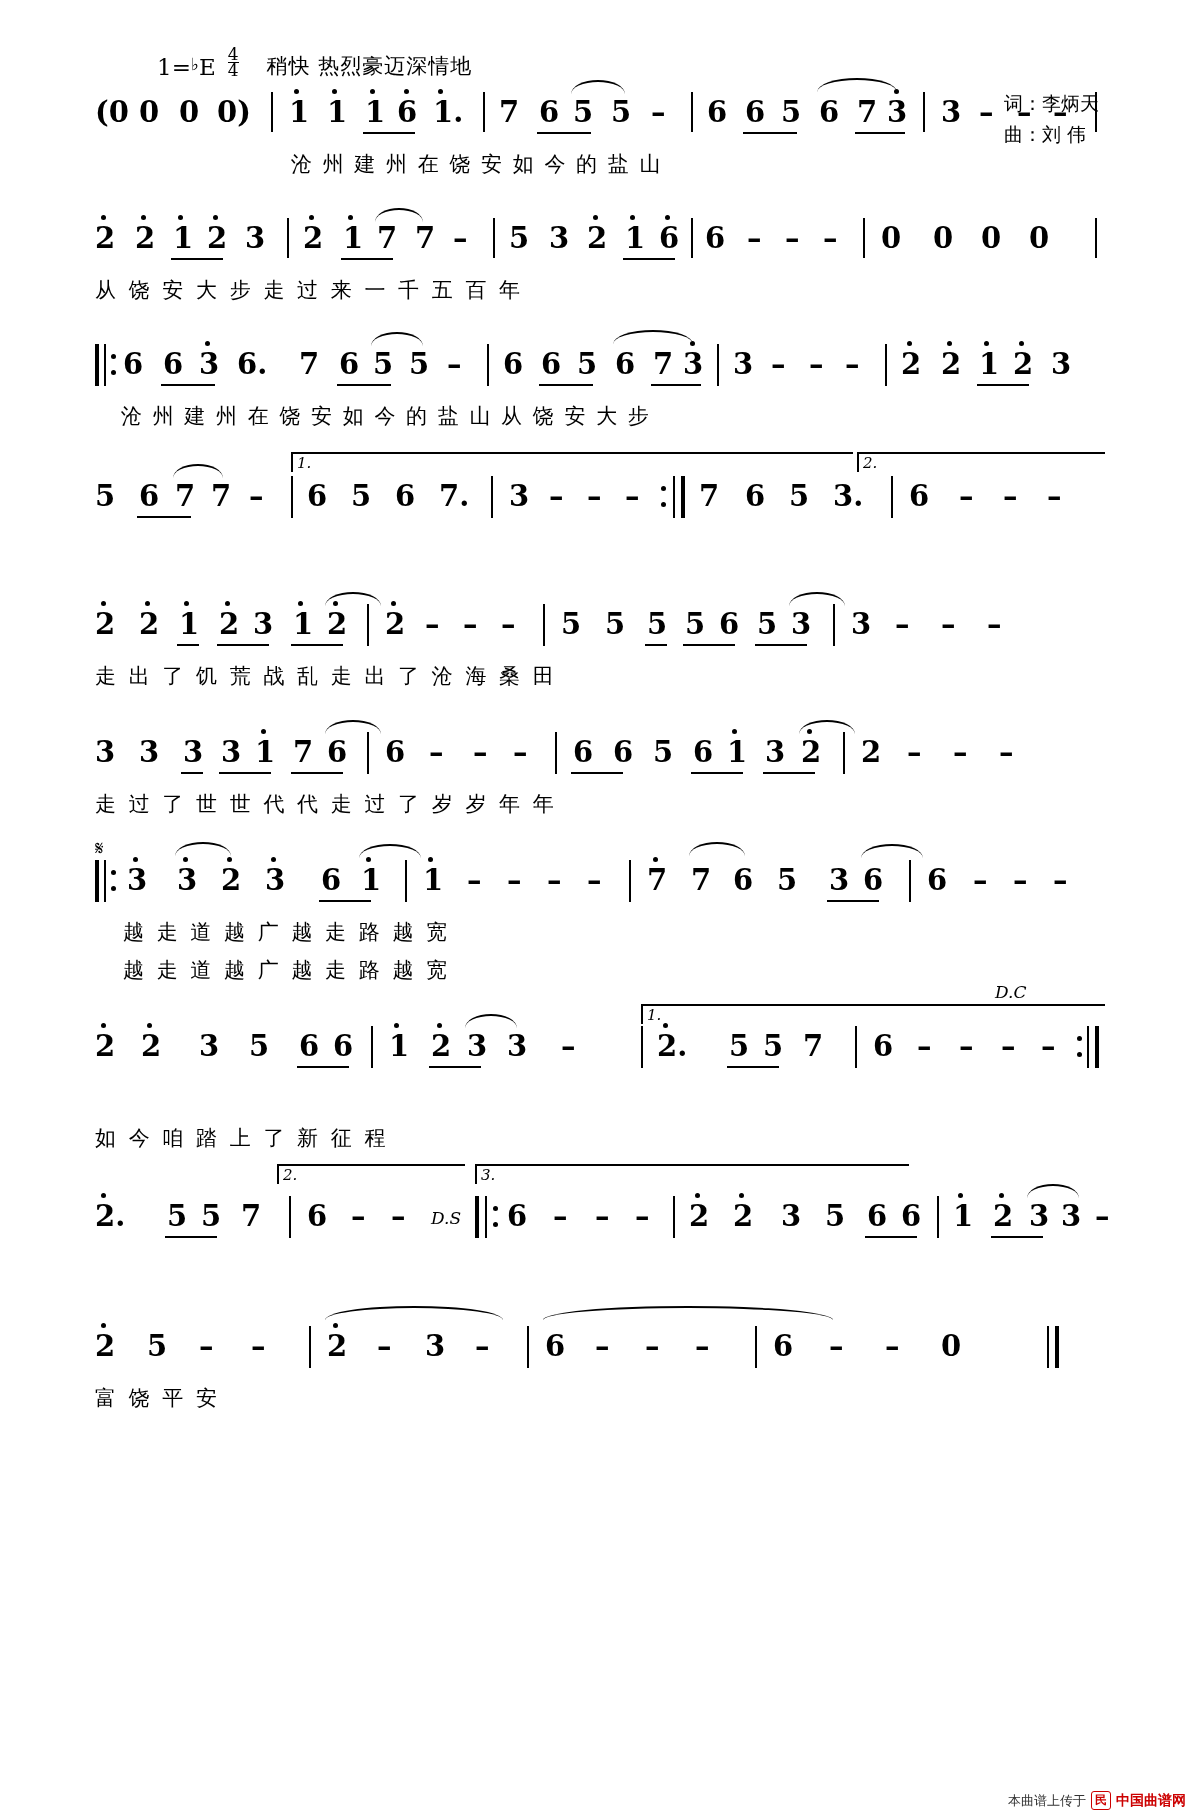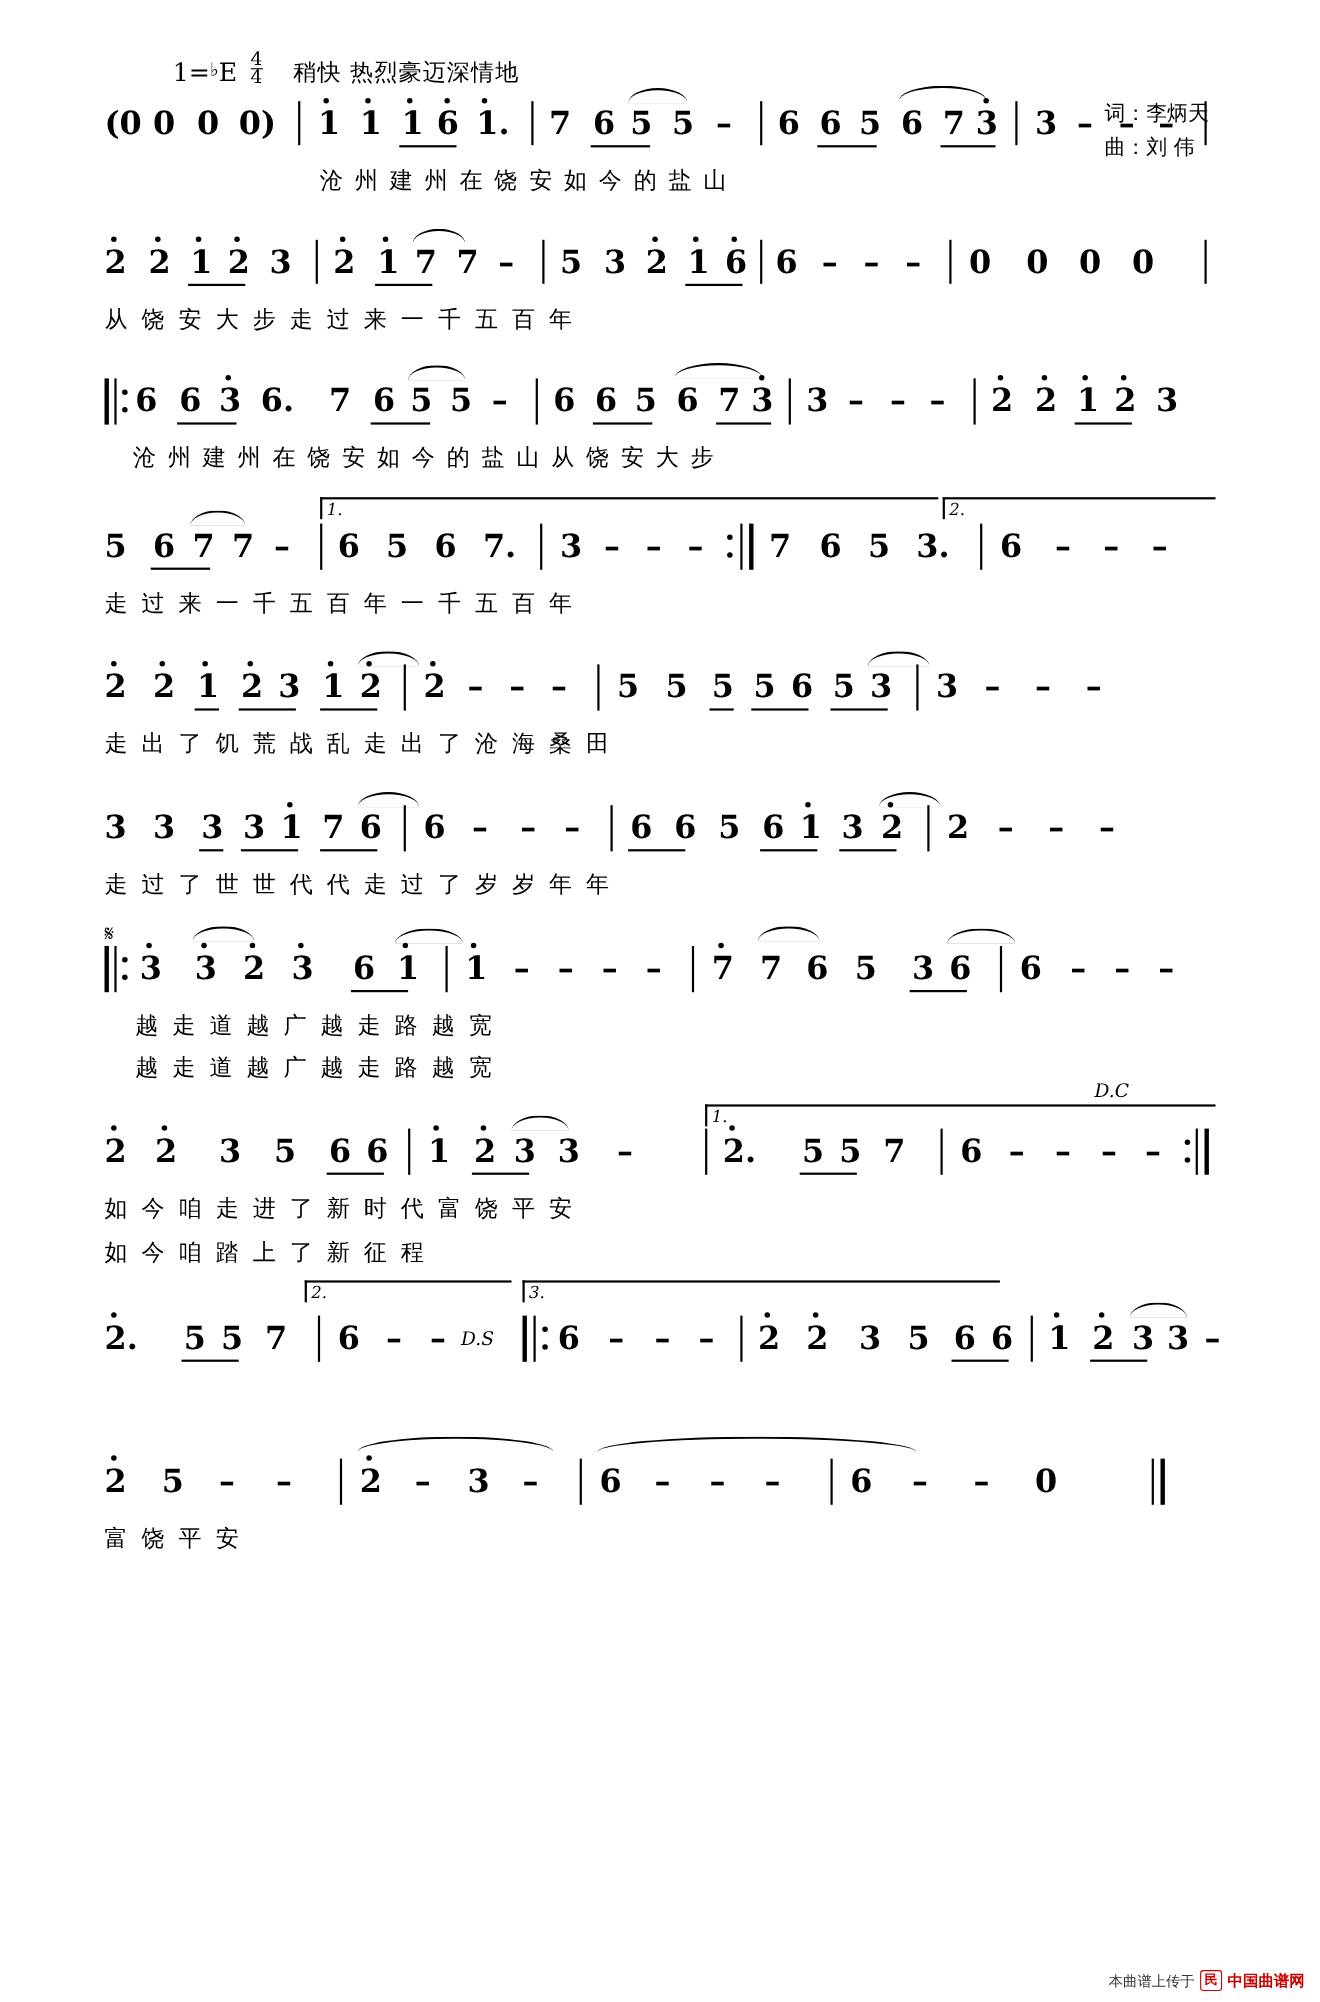--- a/index.html
+++ b/index.html
@@ -376,21 +376,20 @@
       <span class="tok" style="left:604px;top:14px;">7</span>
       <span class="tok" style="left:650px;top:14px;">6</span>
       <span class="tok" style="left:694px;top:14px;">5</span>
       <span class="tok" style="left:738px;top:14px;">3.</span>
       <div class="bar" style="left:796px; top:8px; height:42px;"></div>
       <span class="tok" style="left:814px;top:14px;">6</span>
       <span class="tok" style="left:864px;top:14px;">–</span>
       <span class="tok" style="left:908px;top:14px;">–</span>
       <span class="tok" style="left:952px;top:14px;">–</span>
     </div>
-    <div class="lyric" style="left:0px; top:66px; letter-spacing:3px;">走 过 来    一 千 五 百  年      一 千 五 百  年</div>
   </div>
 
   <div class="system" style="height:128px;">
     <div class="notes">
       <span class="tok" style="left:0px;  top:14px;">2</span>
       <span class="dotabove" style="left:6px; top:5px;"></span>
       <span class="tok" style="left:44px; top:14px;">2</span>
       <span class="dotabove" style="left:50px; top:5px;"></span>
       <span class="tok" style="left:84px; top:14px;">1</span>
       <span class="dotabove" style="left:89px; top:5px;"></span>
@@ -558,41 +557,40 @@
       <span class="tok" style="left:778px;top:14px;">6</span>
       <span class="tok" style="left:822px;top:14px;">–</span>
       <span class="tok" style="left:864px;top:14px;">–</span>
       <span class="tok" style="left:906px;top:14px;">–</span>
       <span class="tok" style="left:946px;top:14px;">–</span>
       <span class="dotbelow" style="left:982px; top:18px;"></span>
       <span class="dotbelow" style="left:982px; top:34px;"></span>
       <div class="bar" style="left:992px; top:8px; height:42px;"></div>
       <div class="barthick" style="left:1000px; top:8px; height:42px;"></div>
     </div>
-    <div class="lyric" style="left:0px; top:66px; letter-spacing:3px;">如 今 咱 走 进 了 新 时 代   富 饶   平 安</div>
     <div class="lyric" style="left:0px; top:106px; letter-spacing:3px;">如 今 咱 踏 上 了 新 征 程</div>
   </div>
 
   <div class="system" style="height:130px;">
     <div class="endingbox" style="left:182px; top:-24px; width:186px;"></div>
     <div class="endinglabel" style="left:188px; top:-22px;">2.</div>
     <div class="endingbox" style="left:380px; top:-24px; width:432px;"></div>
     <div class="endinglabel" style="left:386px; top:-22px;">3.</div>
     <div class="notes">
       <span class="tok" style="left:0px;  top:14px;">2.</span>
       <span class="dotabove" style="left:6px; top:5px;"></span>
       <span class="tok" style="left:72px; top:14px;">5</span>
       <span class="tok" style="left:106px;top:14px;">5</span>
       <span class="underline" style="left:70px; top:48px; width:52px;"></span>
       <span class="tok" style="left:146px;top:14px;">7</span>
       <div class="bar" style="left:194px; top:8px; height:42px;"></div>
       <span class="tok" style="left:212px;top:14px;">6</span>
       <span class="tok" style="left:256px;top:14px;">–</span>
       <span class="tok" style="left:296px;top:14px;">–</span>
-      <span class="marker" style="left:324px; top:20px;">D.S</span>
+      <span class="marker" style="left:336px; top:20px;">D.S</span>
       <div class="barthick" style="left:380px; top:8px; height:42px;"></div>
       <div class="bar" style="left:390px; top:8px; height:42px;"></div>
       <span class="dotbelow" style="left:398px; top:18px;"></span>
       <span class="dotbelow" style="left:398px; top:34px;"></span>
       <span class="tok" style="left:412px;top:14px;">6</span>
       <span class="tok" style="left:458px;top:14px;">–</span>
       <span class="tok" style="left:500px;top:14px;">–</span>
       <span class="tok" style="left:540px;top:14px;">–</span>
       <div class="bar" style="left:578px; top:8px; height:42px;"></div>
       <span class="tok" style="left:594px;top:14px;">2</span>

